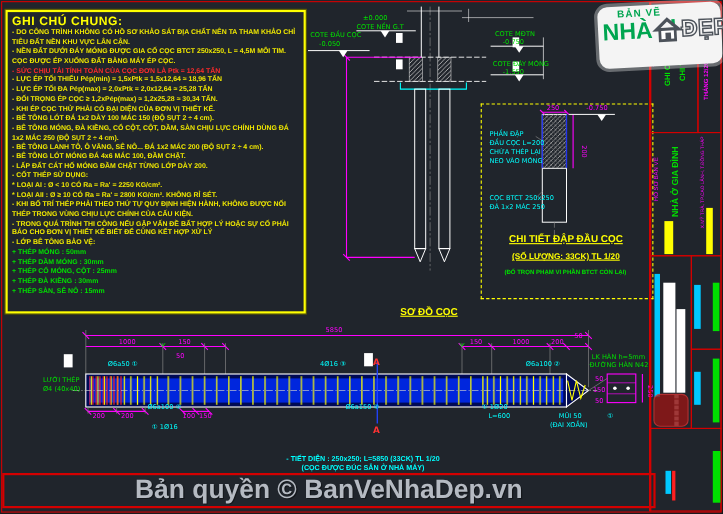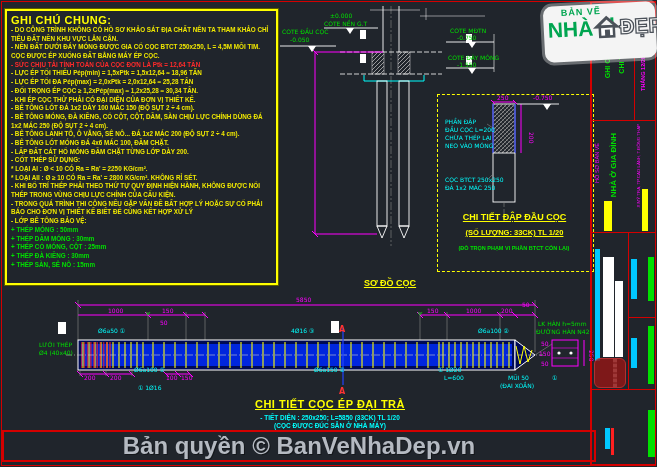--- a/index.html
+++ b/index.html
@@ -302,21 +302,20 @@
         <text x="1" y="59" class="gr">LƯỚI THÉP</text>
         <text x="1" y="67" class="gr">Ø4 (40x40)</text>
         <text x="500" y="38" class="gr">LK HÀN h=5mm</text>
         <text x="498" y="46" class="gr">ĐƯỜNG HÀN N42</text>
       </g>
     <g>
         <text x="301" y="44" class="rd">A</text>
         <text x="301" y="106" class="rd">A</text>
       </g>
   </svg>
-  <div class="abs cap-yellow" style="left:150px;top:398px;width:360px;font-size:11px;letter-spacing:.5px;z-index:5;">CHI TIẾT CỌC ÉP ĐẠI TRÀ</div>
   <div class="abs cap-cyan" style="left:150px;top:414px;width:360px;font-size:6.5px;z-index:5;">- TIẾT DIỆN : 250x250; L=5850 (33CK) TL 1/20</div>
   <div class="abs cap-cyan" style="left:150px;top:422px;width:360px;font-size:6.5px;z-index:5;">(CỌC ĐƯỢC ĐÚC SẴN Ở NHÀ MÁY)</div>
 
   <div class="footer-bar">
     <span class="footer-text">Bản quyền © BanVeNhaDep.vn</span>
   </div>
 
   <div>
     <div class="tb-cell" style="left:591px;top:2px;width:44px;height:119px;">
       <span class="vtext" style="position:absolute;left:1px;top:28px;color:#ff00ff;font-size:5px;">TÊN BẢN VẼ</span>

